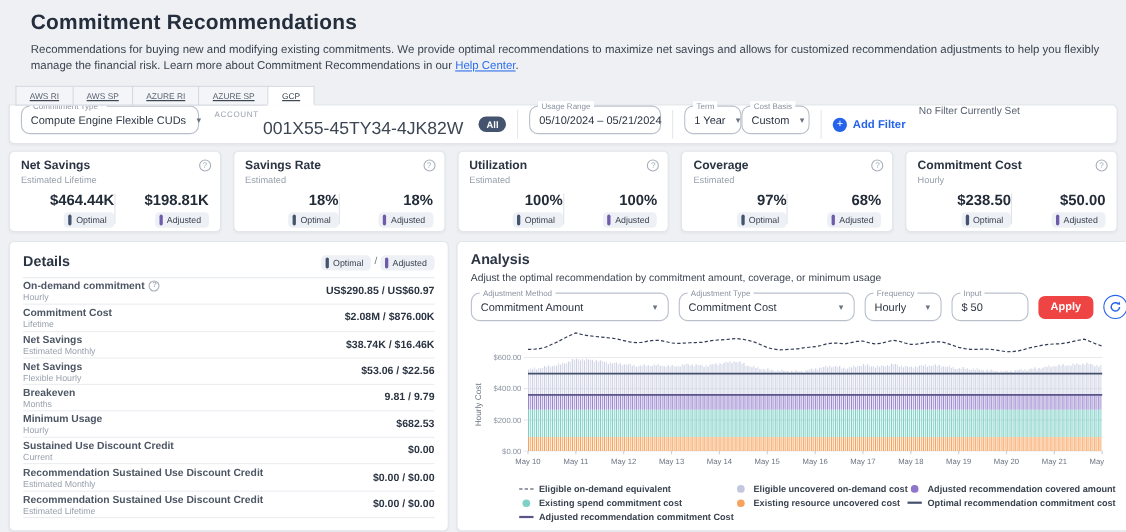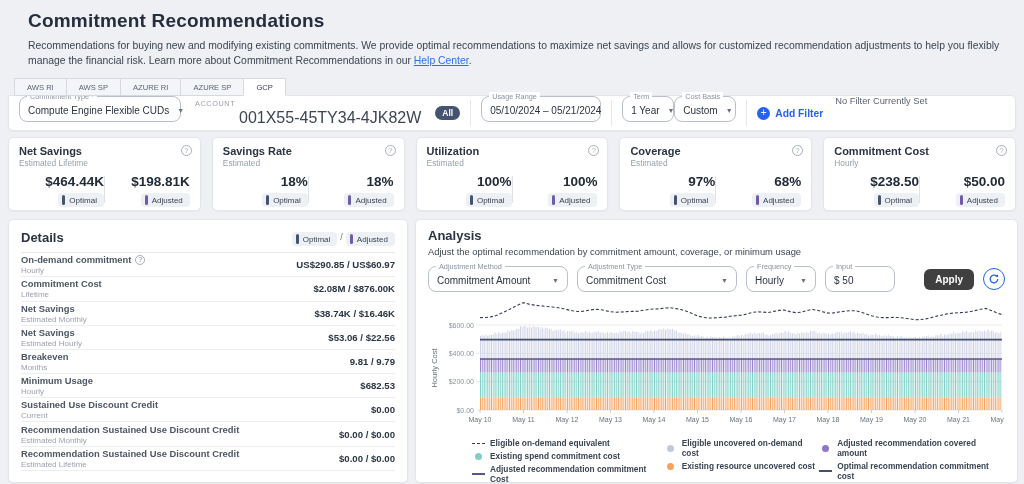--- a/index.html
+++ b/index.html
@@ -7,21 +7,21 @@
   body { background:#eef0f3; font-family:"Liberation Sans", sans-serif; color:#2b3442; }
   .page { padding:8px 8px 0 8px; }
 
   
   .hdr { margin:2px 0 0 20px; }
   .hdr h1 { font-size:19px; font-weight:bold; color:#252e3c; letter-spacing:.2px; }
   .hdr p { margin-top:6px; font-size:10.4px; line-height:1.45; color:#3b4450; max-width:975px; }
   .hdr a { color:#2f6fed; text-decoration:underline; cursor:pointer; }
 
   
-  .tabs { display:flex; margin:10px 0 0 6px; position:relative; z-index:2; }
+  .tabs { display:flex; margin:10px 0 0 6px; position:relative; z-index:2;text-decoration:underline; }
   .tab { font-size:7.6px; color:#59premium6372; color:#596372; background:#f4f5f8; border:1px solid #d5dae1; border-right:none;
          padding:4px 12px 3px; cursor:pointer; white-space:nowrap; margin-bottom:-1px; }
   .tab:last-of-type { border-right:1px solid #d5dae1; }
   .tab.active { background:#fff; border-bottom-color:#fff; color:#39414e; border-right:1px solid #d5dae1; }
 
   .card { background:#fff; border:1px solid #e2e5ea; border-radius:5px; box-shadow:0 1px 2px rgba(40,50,70,.04); }
 
   
   .filterbar { display:flex; height:36px; padding:0 10px; border-top-left-radius:0; }
   .vdiv { width:1px; align-self:stretch; margin:4px 10px; background:#e4e7ec; }
@@ -65,21 +65,21 @@
   .drow .lab { font-size:9.4px; font-weight:bold; color:#4d5664; display:flex; align-items:center; }
   .drow .lab .qi { position:static; display:inline-block; margin-left:4px; width:10px; height:10px; border:1px solid #a8afba;
                    border-radius:50%; color:#a8afba; font-size:7px; line-height:8px; text-align:center; }
   .drow .sub { font-size:8px; color:#9aa1ad; margin-top:1px; }
   .drow .val { font-size:9.6px; font-weight:bold; color:#2b3442; white-space:nowrap; }
 
   .analysis { padding:8px 12px 6px; height:264px; }
   .analysis .t { font-size:13px; font-weight:bold; color:#2b3442; }
   .analysis .sub { font-size:9.4px; color:#3d4653; margin-top:3px; }
   .controls { display:flex; align-items:center; margin-top:9px; gap:9px; }
-  .applybtn { margin-left:auto; background:#404040; color:#fff; border:none; font-size:10px; font-weight:bold;
+  .applybtn { margin-left:auto; background:#ef4444; color:#fff; border:none; font-size:10px; font-weight:bold;
               padding:5px 11px; border-radius:6px; cursor:pointer; font-family:"Liberation Sans",sans-serif; }
   .refreshbtn { width:22px; height:22px; border:1px solid #2563eb; border-radius:50%; background:#fff; cursor:pointer;
                 display:flex; align-items:center; justify-content:center; }
 
   .chartwrap { margin-top:6px; }
   .legend { display:flex; padding-left:44px; margin-top:3px; }
   .lcol { display:flex; flex-direction:column; gap:3px; }
   .litem { display:flex; align-items:center; font-size:8.3px; font-weight:bold; color:#3a4350; }
   .lmark { width:13px; margin-right:5px; flex:none; }
   .lmark.dot { width:7px; height:7px; border-radius:50%; margin:0 8px 0 3px; }
@@ -266,21 +266,21 @@
               </div>
               <div class="sub">Estimated Monthly</div>
             </div>
             <div class="val">$38.74K / $16.46K</div>
           </div>
           <div class="drow">
             <div>
               <div class="lab">
                 <span>Net Savings</span>
               </div>
-              <div class="sub">Estimated Hourly</div>
+              <div class="sub">Flexible Hourly</div>
             </div>
             <div class="val">$53.06 / $22.56</div>
           </div>
           <div class="drow">
             <div>
               <div class="lab">
                 <span>Breakeven</span>
               </div>
               <div class="sub">Months</div>
             </div>
@@ -322,21 +322,21 @@
             </div>
             <div class="val">$0.00 / $0.00</div>
           </div>
         </div>
     </div>
 
     <div class="card analysis">
       <div class="t">Analysis</div>
       <div class="sub">Adjust the optimal recommendation by commitment amount, coverage, or minimum usage</div>
       <div class="controls">
-        <div class="ofield" style="width:140px">
+        <div class="ofield" style="width:180px">
           <span class="flabel">Adjustment Method</span>
           <span class="fvalue">Commitment Amount</span>
           <span class="caret">▼</span>
         </div>
         <div class="ofield" style="width:160px">
           <span class="flabel">Adjustment Type</span>
           <span class="fvalue">Commitment Cost</span>
           <span class="caret">▼</span>
         </div>
         <div class="ofield" style="width:70px">

